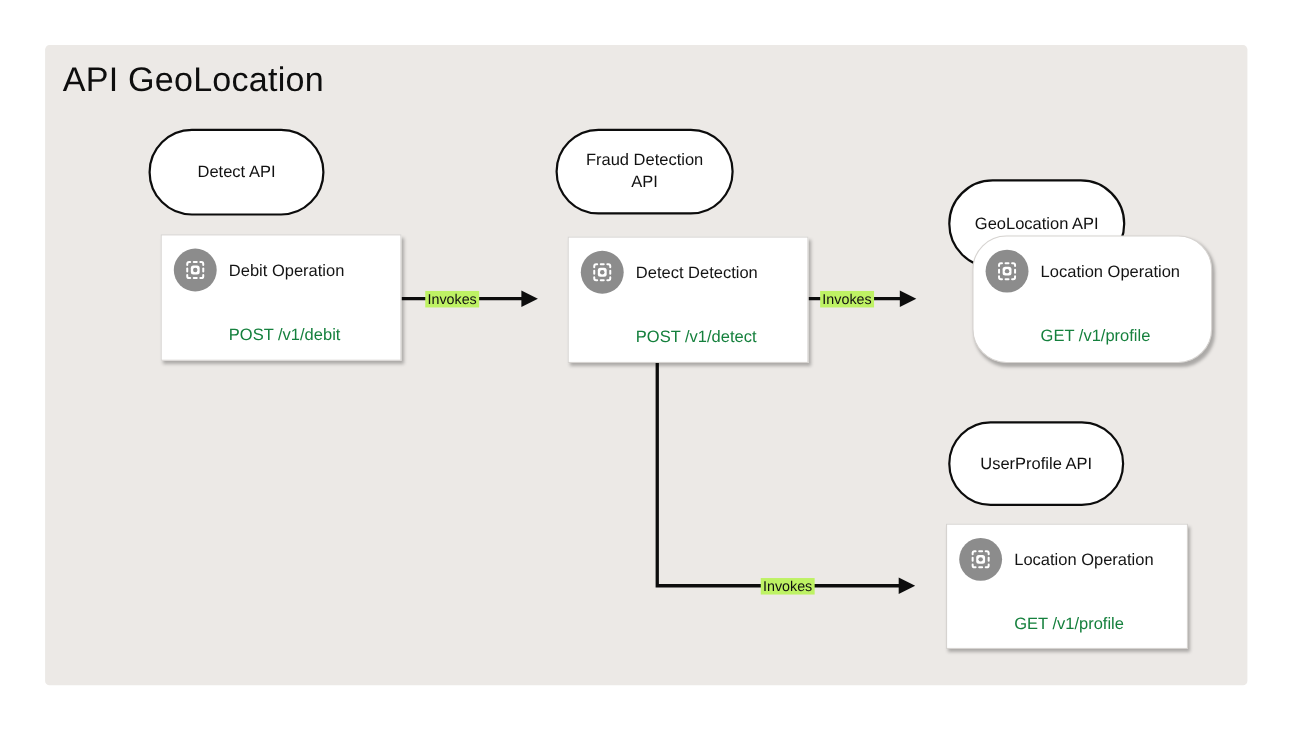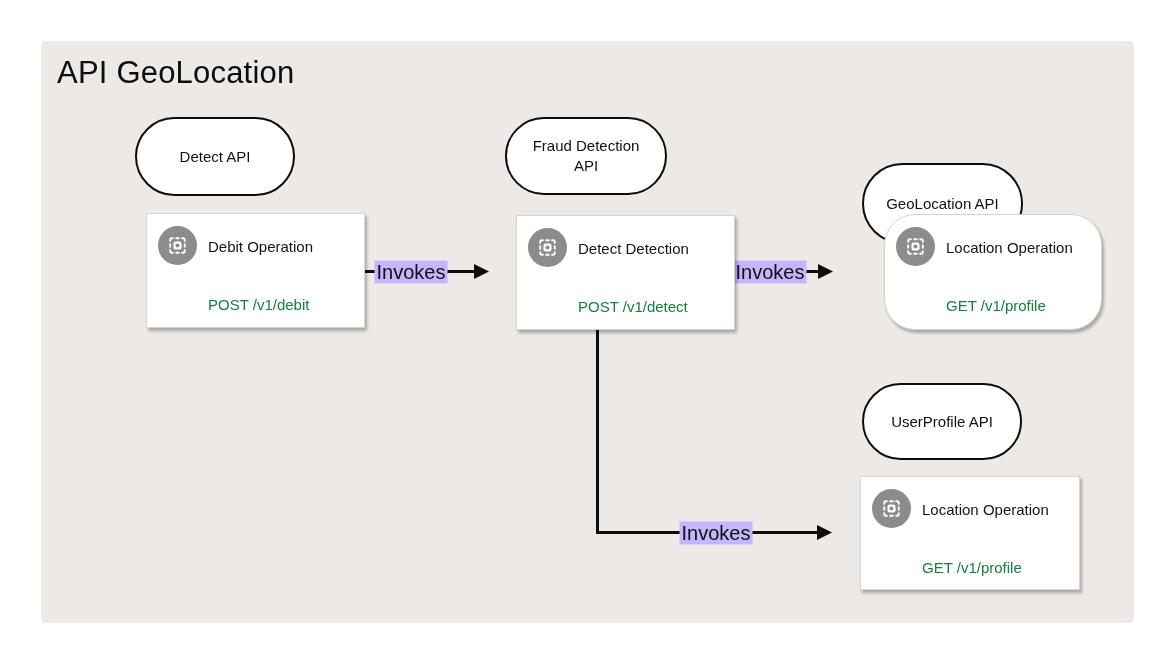--- a/index.html
+++ b/index.html
@@ -94,22 +94,22 @@
   
   .edges {
     position: absolute;
     left: 0; top: 0;
     width: 1172px; height: 664px;
     pointer-events: none;
   }
   .edge-label {
     position: absolute;
     transform: translate(-50%, -50%);
-    background: #c4b5fd;
-    font-size: 20px;
+    background: #bef264;
+    font-size: 13px;
     color: #111111;
     padding: 0 2px;
     white-space: nowrap;
   }
   #edge-label-1 { left: 411px; top: 272px; }
   #edge-label-2 { left: 770px; top: 272px; }
   #edge-label-3 { left: 716px; top: 533px; }
 </style>
 </head>
 <body>

